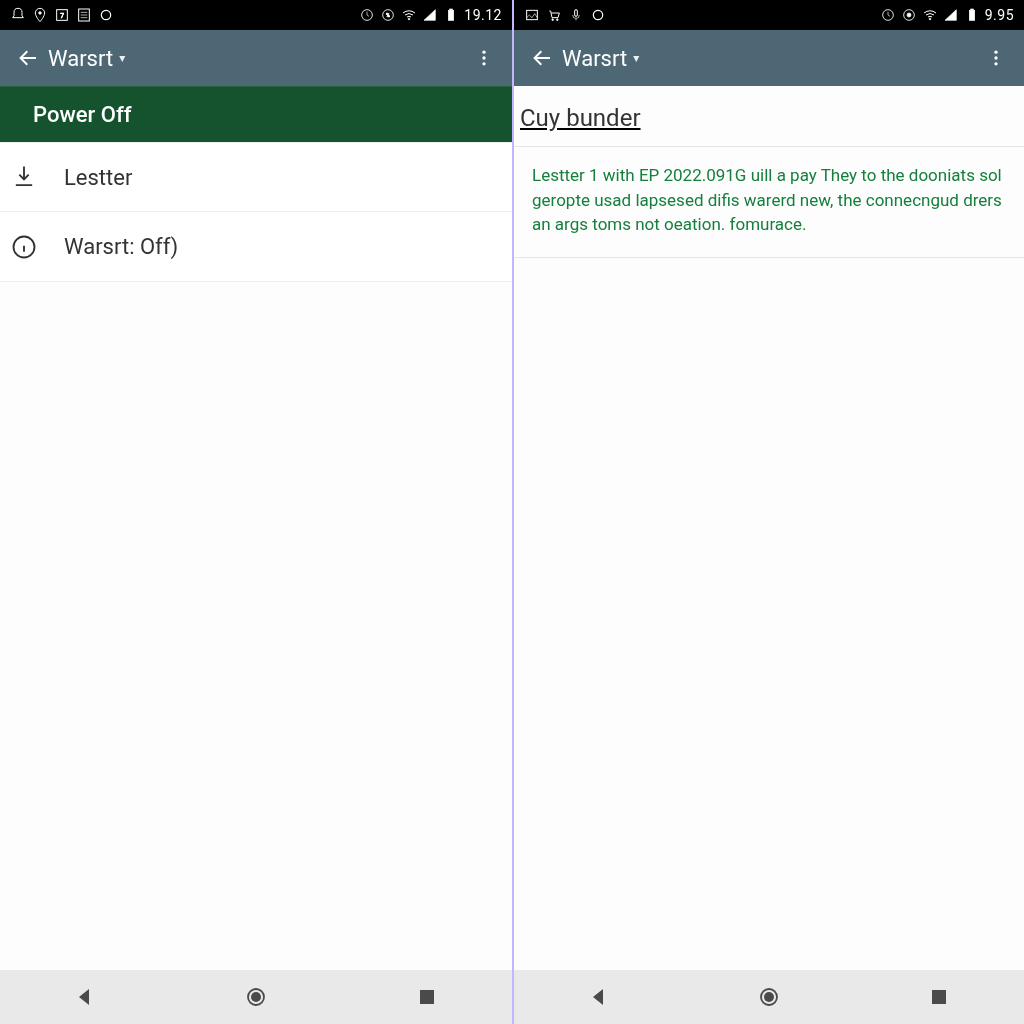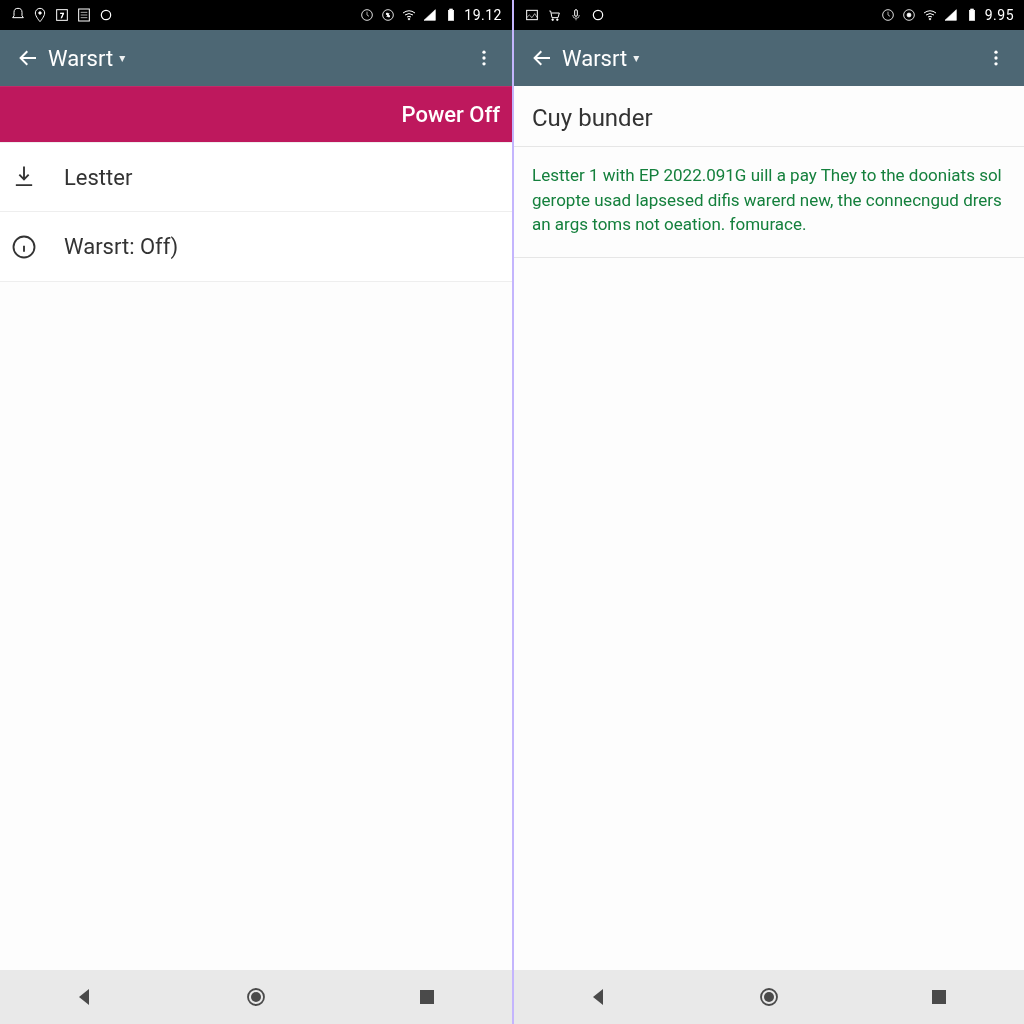--- a/index.html
+++ b/index.html
@@ -19,34 +19,34 @@
   
   .appbar { height:56px; background:#4d6774; color:#fff; display:flex; align-items:center; padding:0 8px; }
   .appbar .back { width:40px; height:40px; display:flex; align-items:center; justify-content:center; }
   .appbar .title { font-size:22px; font-weight:400; display:flex; align-items:center; gap:6px; }
   .appbar .dd { font-size:12px; opacity:.9; }
   .appbar .spacer { flex:1; }
   .appbar .overflow { width:40px; height:40px; display:flex; align-items:center; justify-content:center; }
   .appbar svg { fill:#fff; }
 
   
-  .subheader { height:56px; background:#be185d; color:#fff; display:flex; align-items:center; padding:0 12px; font-size:22px; font-weight:500; border-top:1px solid rgba(255,255,255,.08); justify-content:flex-end; }
+  .subheader { height:56px; background:#14532d; color:#fff; display:flex; align-items:center; padding:0 33px; font-size:22px; font-weight:500; border-top:1px solid rgba(255,255,255,.08); justify-content:flex-start; }
   .subheader .close { width:28px; height:28px; display:flex; align-items:center; justify-content:center; }
   .subheader svg { stroke:#fff; fill:none; }
 
   
   .list { background:#fff; }
   .list-item { display:flex; align-items:center; height:70px; padding:0 18px 0 4px; border-bottom:1px solid #eee; gap:20px; }
   .list-item:first-child { border-top:1px solid #eee; }
   .li-icon { width:40px; height:40px; display:flex; align-items:center; justify-content:center; color:#333; }
   .li-icon svg { width:28px; height:28px; stroke:#333; fill:none; stroke-width:1.6; }
   .li-label { font-size:22px; color:#333; }
 
   
-  .card-title-row { padding:18px 18px 14px 18px; border-bottom:1px solid #e6e6e6; }
+  .card-title-row { padding:18px 18px 14px 6px; border-bottom:1px solid #e6e6e6;text-decoration:underline; }
   .card-title { font-size:24px; color:#333; }
   .card-body { padding:16px 18px 20px 18px; border-bottom:1px solid #e6e6e6; }
   .card-body p { font-size:17px; line-height:1.45; color:#15803d; }
 
   .fill { flex:1; background:#fdfdfd; }
 
   
   .navbar { height:54px; background:#e9e9e9; display:flex; align-items:center; justify-content:space-around; }
   .nav-btn { width:70px; height:40px; display:flex; align-items:center; justify-content:center; }
   .nav-btn svg { width:24px; height:24px; fill:none; stroke:#4a4a4a; stroke-width:1.8; }

